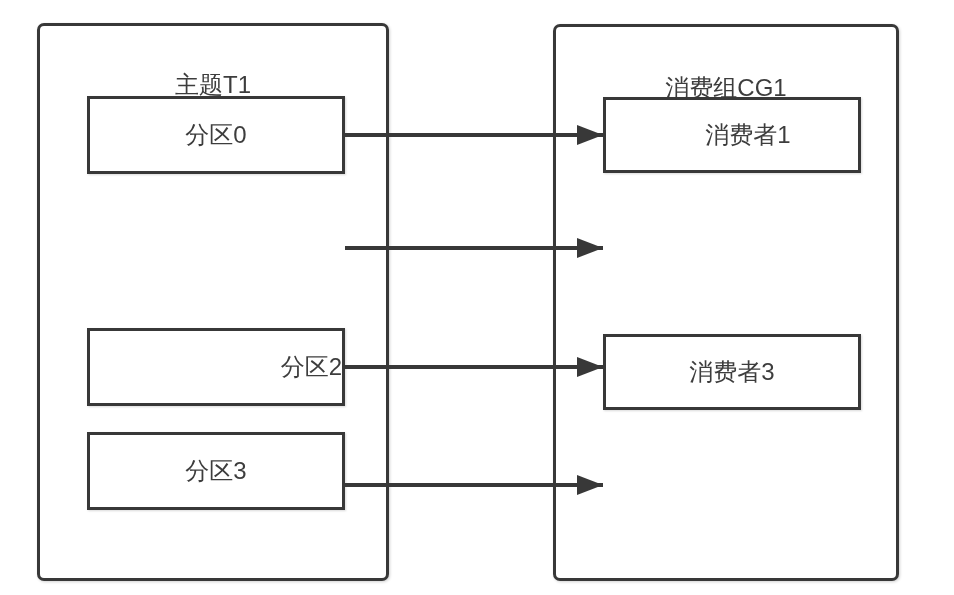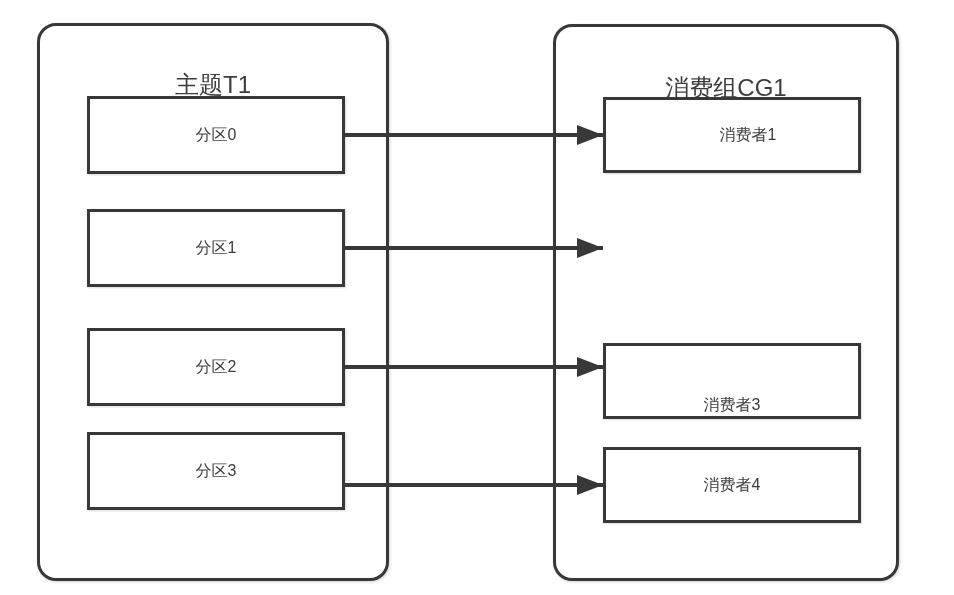--- a/index.html
+++ b/index.html
@@ -13,101 +13,95 @@
     width: 954px;
     height: 595px;
     background: var(--bg);
     font-family: "Liberation Sans", sans-serif;
     overflow: hidden;
   }
   .container {
     position: absolute;
     box-sizing: border-box;
     border: 3px solid var(--line);
-    border-radius: 19px;
+    border-radius: 7px;
     background: var(--bg);
     box-shadow: 1px 1px 3px rgba(0,0,0,0.18);
   }
   .container-title {
     position: absolute;
     left: 0;
     width: 100%;
     text-align: center;
     font-size: 24px;
     line-height: 28px;
     color: var(--text);
   }
   .node {
     position: absolute;
     box-sizing: border-box;
     border: 3px solid var(--line);
     background: var(--bg);
     display: flex;
     align-items: center;
     justify-content: center;
-    font-size: 16px;
+    font-size: 24px;
     color: var(--text);
     box-shadow: 1px 1px 2px rgba(0,0,0,0.15);
   }
   
   .topic-container   { left: 37px;  top: 23px; width: 352px; height: 558px; }
   .topic-title       { top: 45px; }
   .partition         { left: 87px;  width: 258px; height: 78px; }
   .partition-0       { top: 96px; }
   .partition-1       { top: 209px; }
-  .partition-2       { top: 328px; }
+  .partition-2       { top: 328px; justify-content: flex-end; }
   .partition-3       { top: 432px; }
   
   .cg-container      { left: 553px; top: 24px; width: 346px; height: 557px; }
   .cg-title          { top: 47px; }
   .consumer          { left: 603px; width: 258px; height: 76px; }
   .consumer-1        { top: 97px; padding-left: 32px; }
   .consumer-2        { top: 210px; }
-  .consumer-3        { top: 343px; align-items: flex-end; }
+  .consumer-3        { top: 334px; }
   .consumer-4        { top: 447px; }
   .arrow-layer {
     position: absolute;
     left: 0; top: 0;
     width: 954px; height: 595px;
     pointer-events: none;
   }
   .arrow-layer line { stroke: var(--line); stroke-width: 4; }
 </style>
 </head>
 <body>
 
 <div class="stage">
 
   <div class="container topic-container">
     <div class="container-title topic-title">主题T1</div>
   </div>
   <div class="node partition partition-0">
     <span>分区0</span>
   </div>
-  <div class="node partition partition-1">
-    <span>分区1</span>
-  </div>
   <div class="node partition partition-2">
     <span>分区2</span>
   </div>
   <div class="node partition partition-3">
     <span>分区3</span>
   </div>
 
   <div class="container cg-container">
     <div class="container-title cg-title">消费组CG1</div>
   </div>
   <div class="node consumer consumer-1">
     <span>消费者1</span>
   </div>
   <div class="node consumer consumer-3">
     <span>消费者3</span>
-  </div>
-  <div class="node consumer consumer-4">
-    <span>消费者4</span>
   </div>
 
   <svg class="arrow-layer" width="954" height="595" viewBox="0 0 954 595" xmlns="http://www.w3.org/2000/svg">
     <defs>
       <marker id="arrowhead" markerUnits="userSpaceOnUse" markerWidth="30" markerHeight="24" refX="27" refY="12" orient="auto">
         <path d="M1,2 L27,12 L1,22 Z" fill="#383838"></path>
       </marker>
     </defs>
     <line x1="345" y1="135" x2="603" y2="135" marker-end="url(#arrowhead)"></line>
     <line x1="345" y1="248" x2="603" y2="248" marker-end="url(#arrowhead)"></line>

